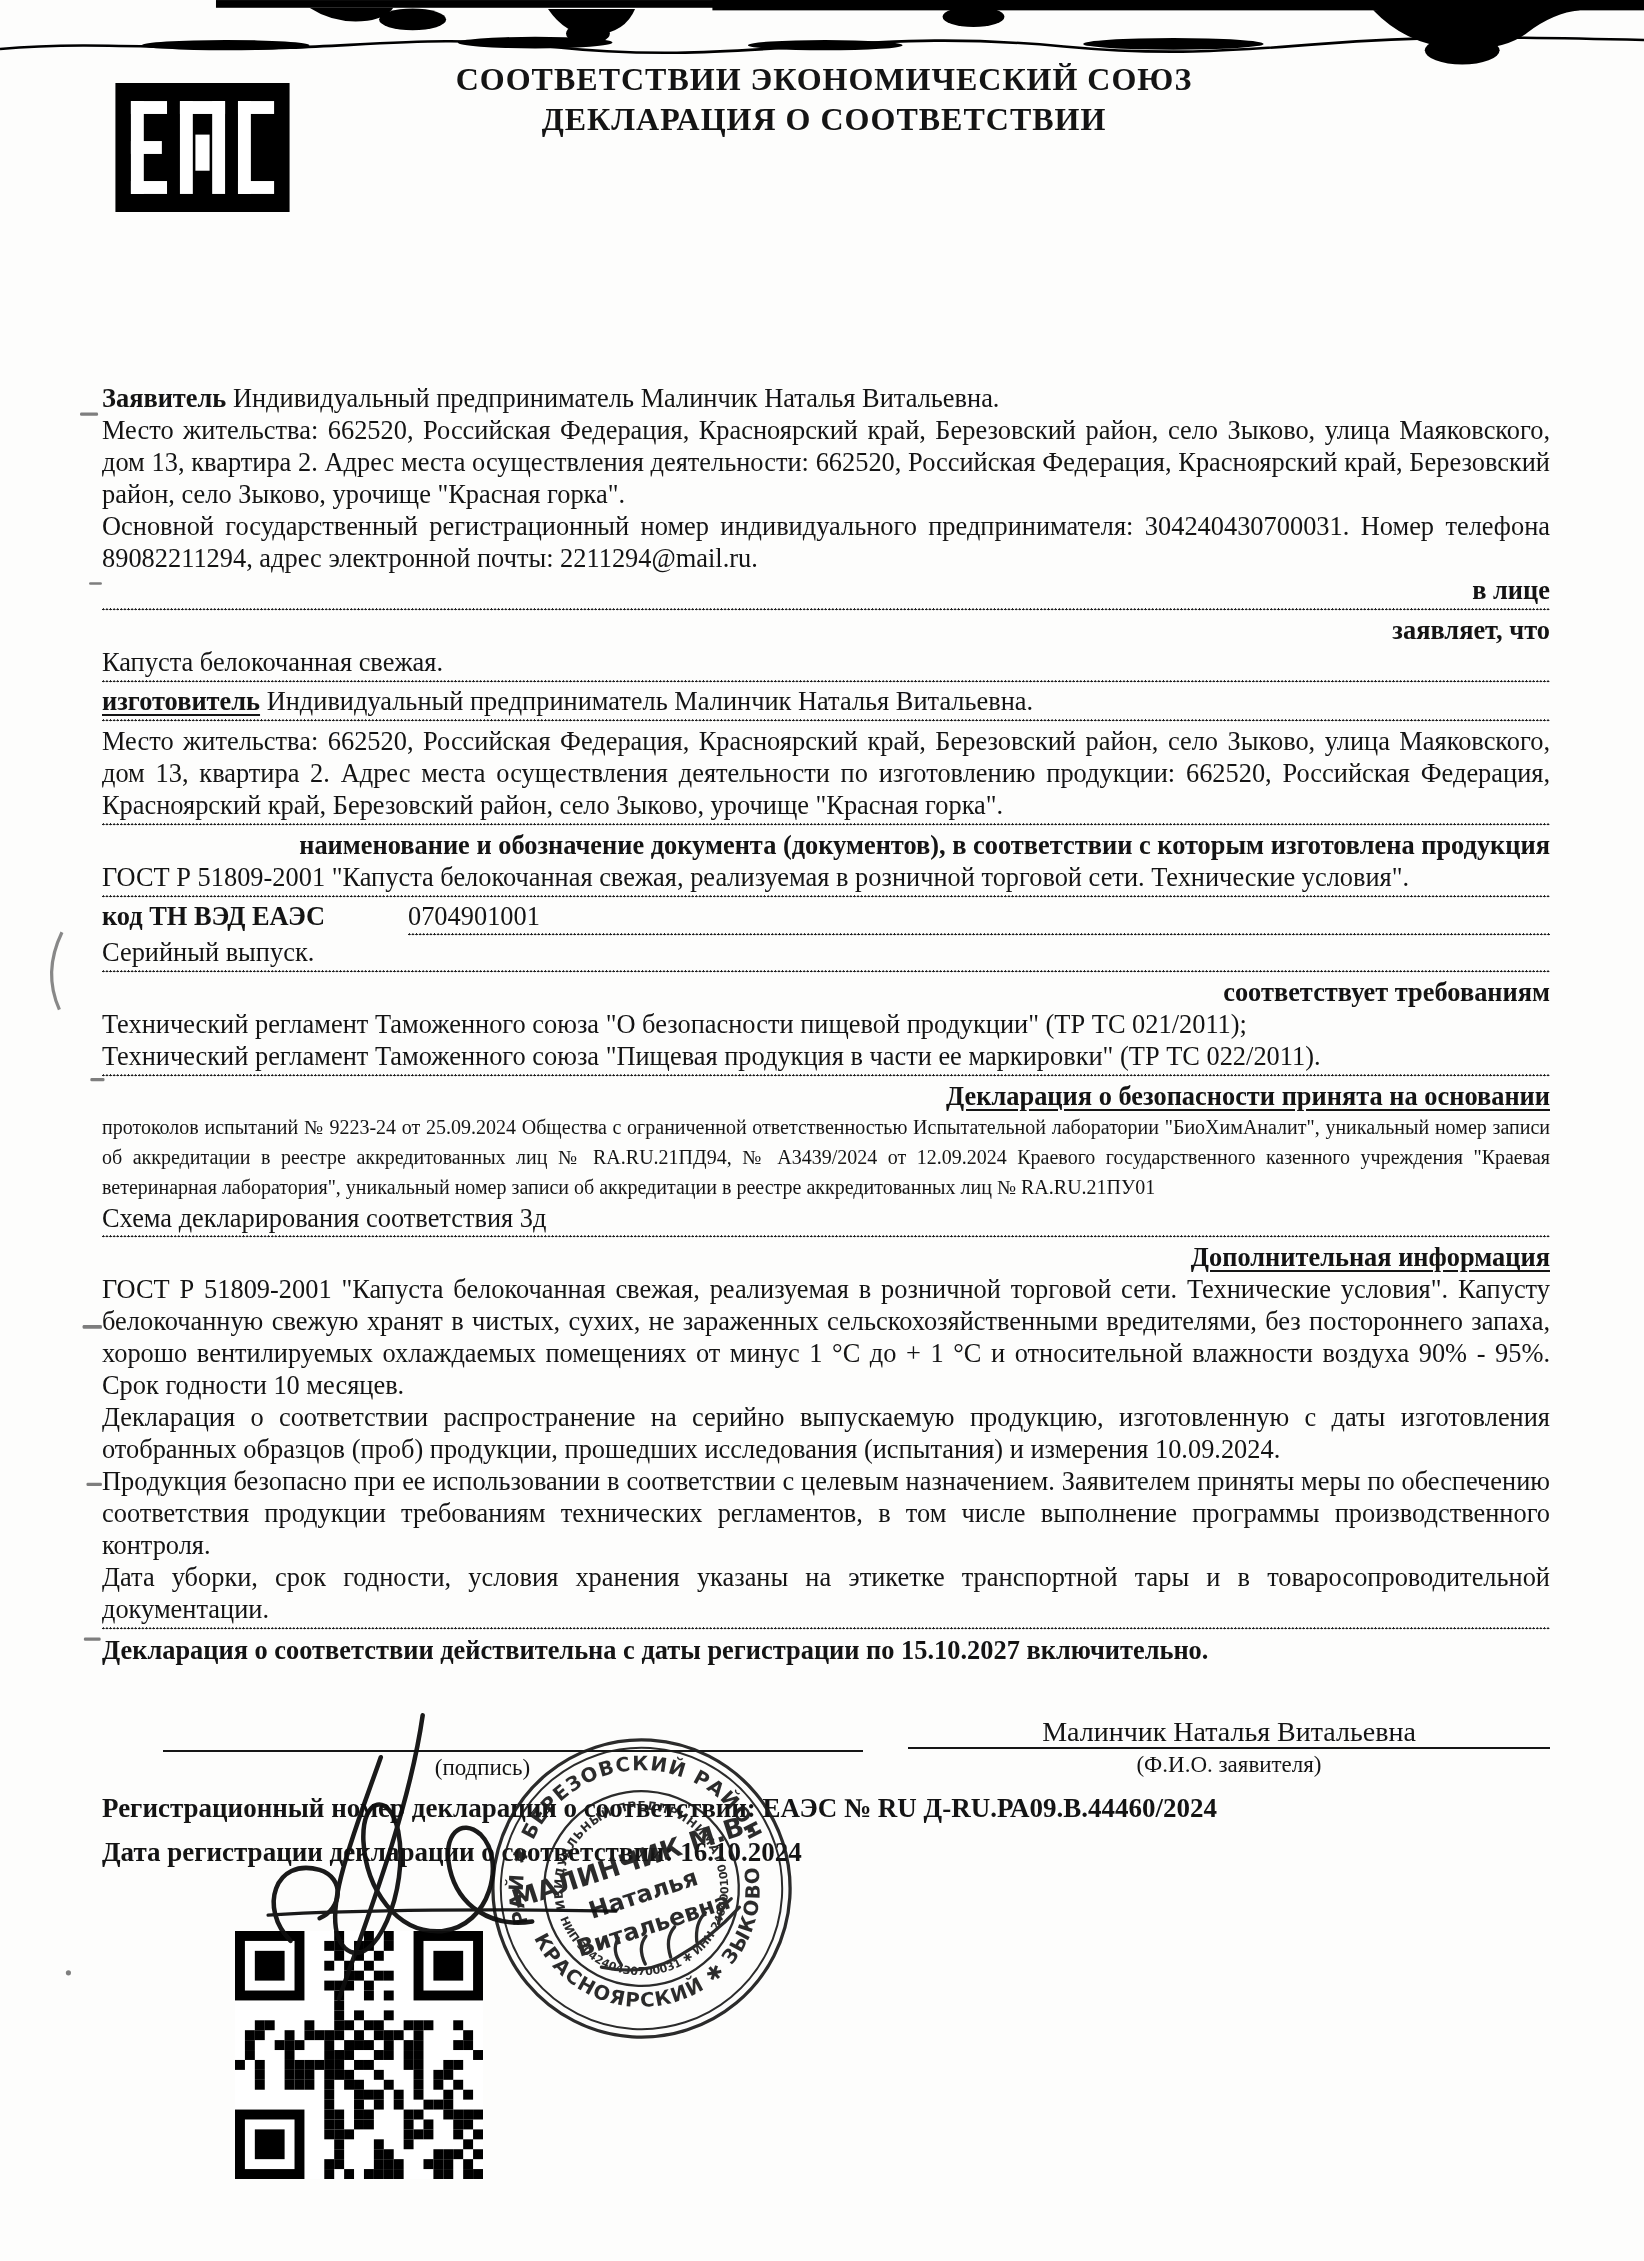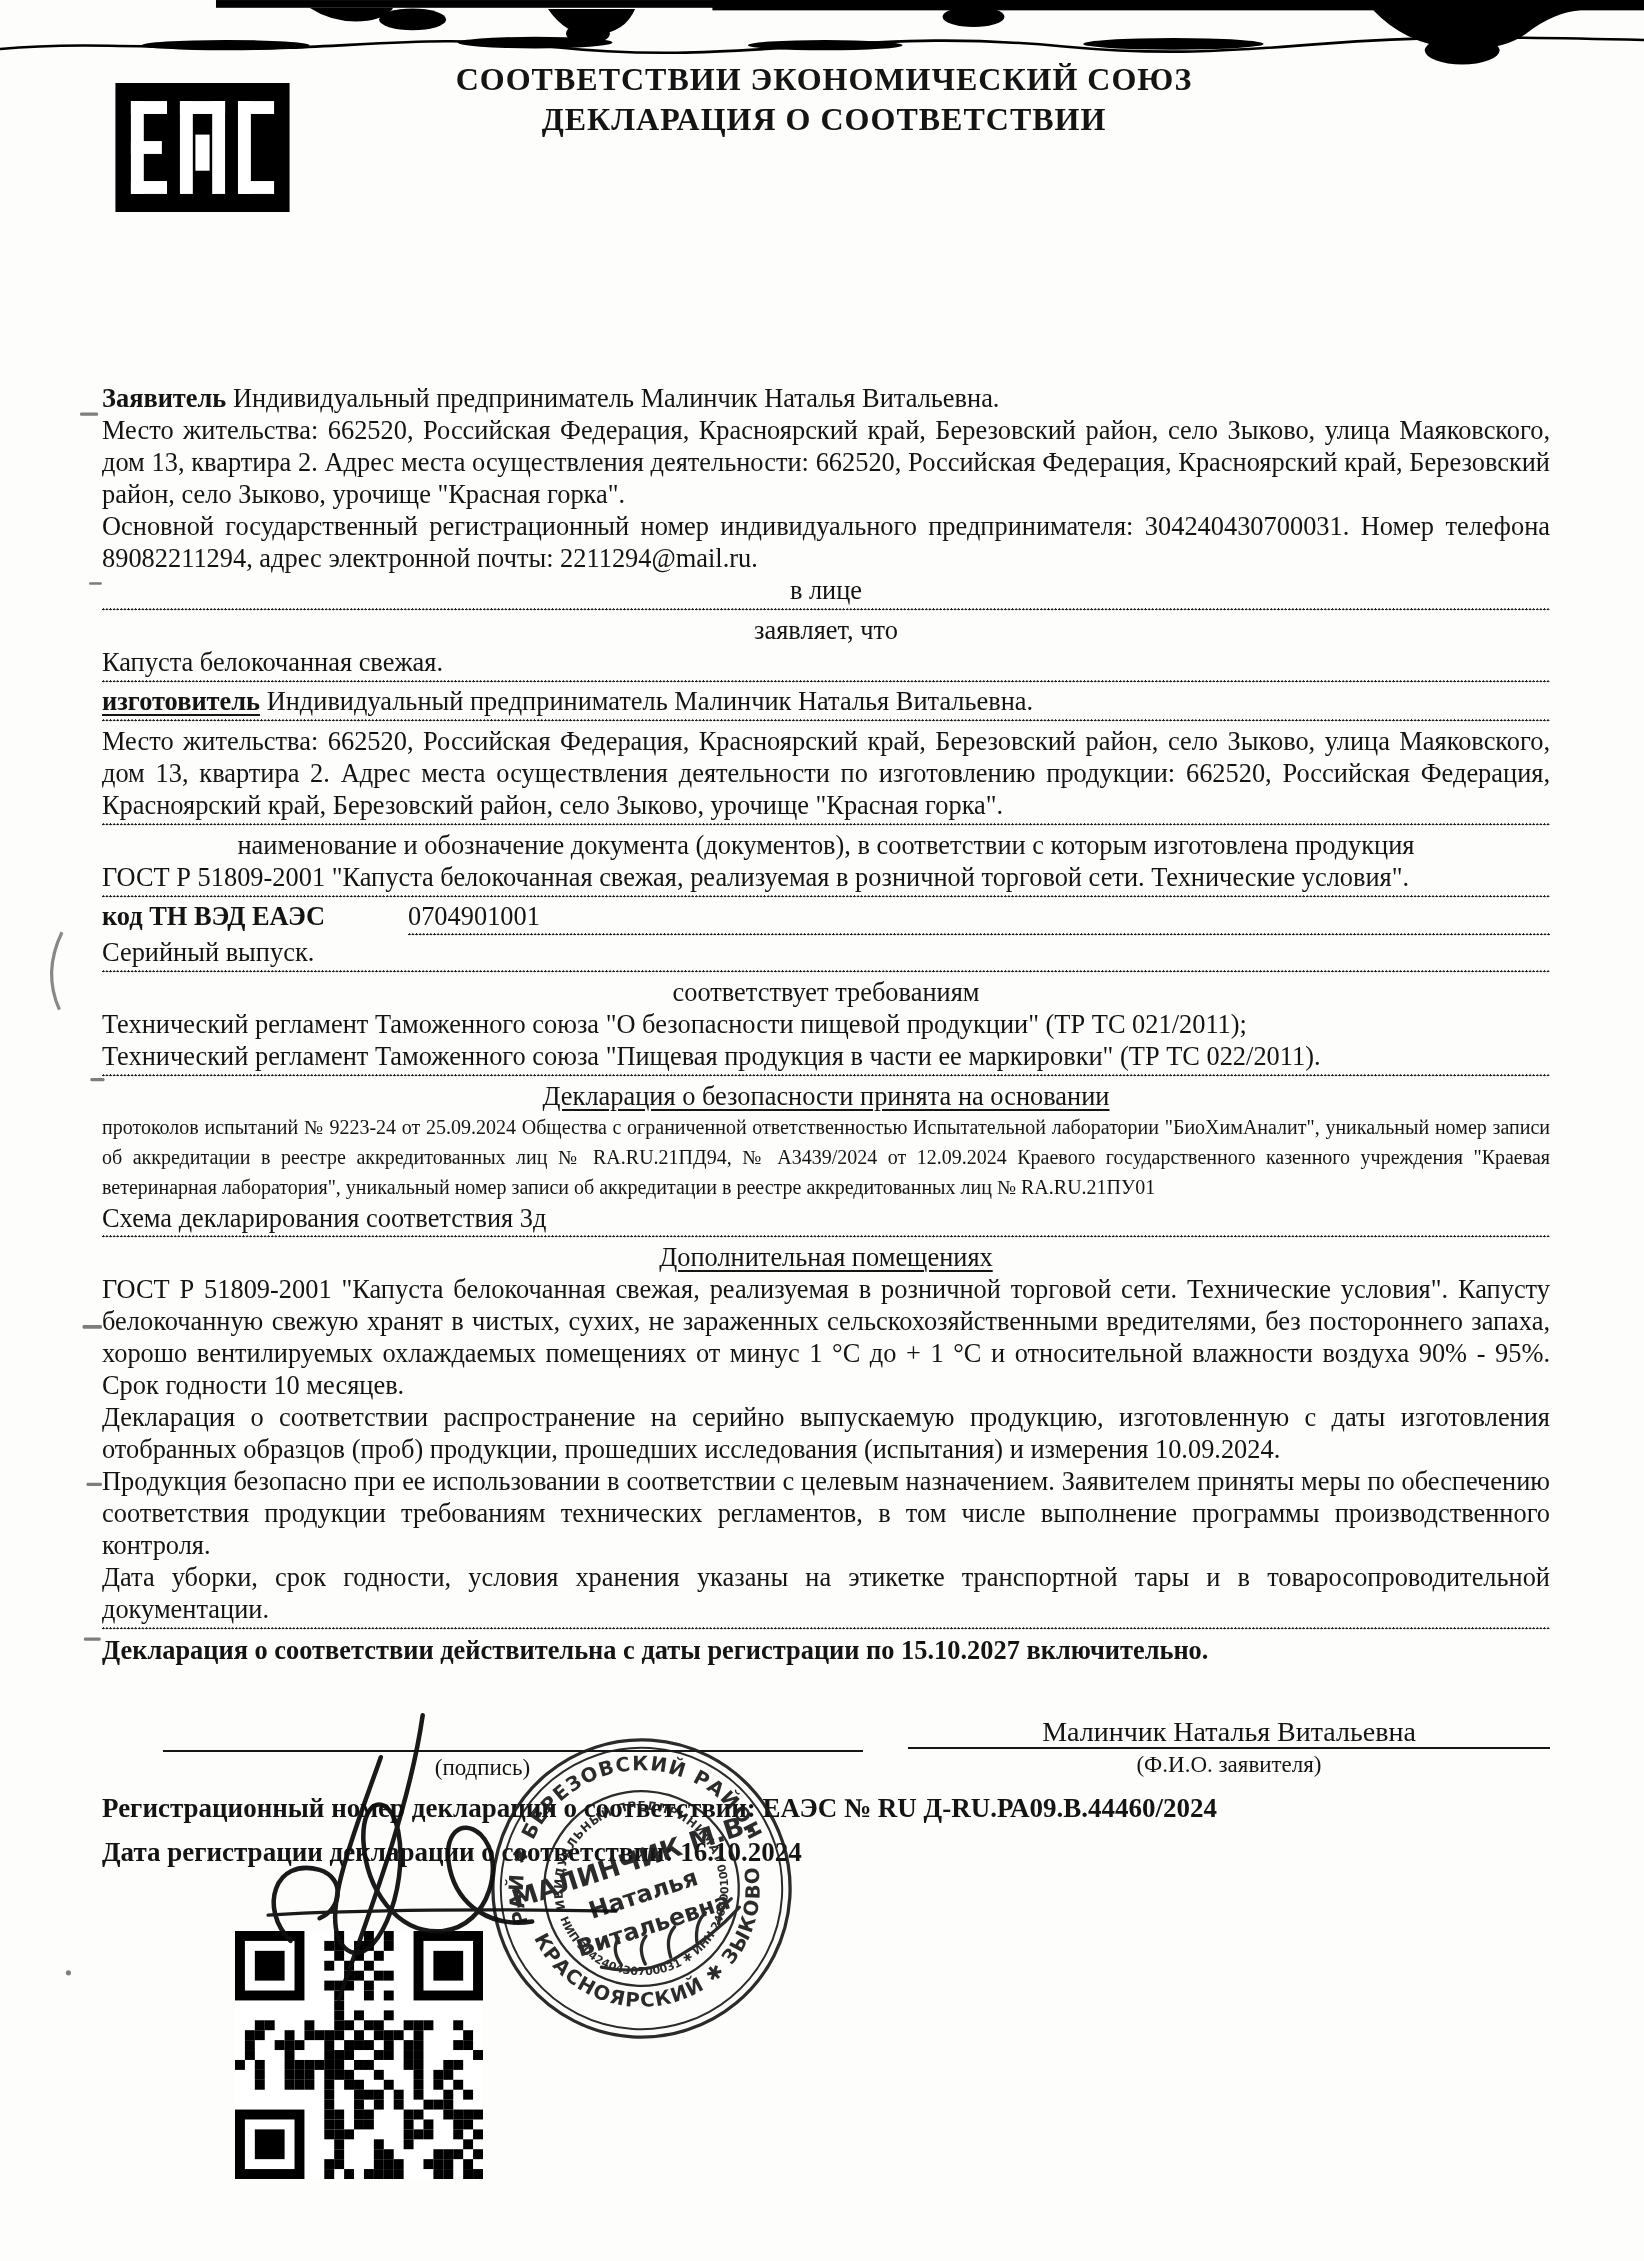--- a/index.html
+++ b/index.html
@@ -5,21 +5,21 @@
   html,body{margin:0;padding:0;background:#9a9a9a;}
   .page{position:relative;width:1644px;height:2261px;background:#fdfdfc;margin:0 auto;overflow:hidden;
         font-family:"Liberation Serif", serif;color:#141414;}
   .top-art{position:absolute;left:0;top:0;}
   .left-art{position:absolute;left:0;top:0;pointer-events:none;}
   .eac{position:absolute;left:115px;top:83px;width:175px;height:129px;}
   .title{position:absolute;left:100px;top:59px;width:1448px;text-align:center;font-weight:bold;
          font-size:32px;line-height:40px;letter-spacing:1px;}
   .content{position:absolute;left:102px;top:382px;width:1448px;font-size:26.4px;line-height:32px;text-align:justify;}
   .content p{margin:0;}
-  .hdr{font-weight:normal;text-align:center;}
+  .hdr{font-weight:bold;text-align:right;}
   .u{text-decoration:underline;text-decoration-thickness:1.9px;text-underline-offset:3.9px;}
   .small{font-size:20px;line-height:30px;}
   .dotrule{height:3.2px;margin:1.9px 0 2.6px 0;
     background:radial-gradient(circle at 1.4px 1.5px,#1d1d1d 1px,rgba(0,0,0,0) 1.2px);
     background-size:3.6px 3.2px;background-repeat:repeat-x;}
   .tnved-row{display:flex;align-items:baseline;}
   .tnved-val{flex:1;margin-left:83px;
     background:radial-gradient(circle at 1.4px 1.5px,#1d1d1d 1px,rgba(0,0,0,0) 1.2px) left bottom repeat-x;
     background-size:3.6px 3.2px;padding-bottom:3.9px;}
   .validity{font-weight:bold;margin-top:3.9px !important;}
@@ -129,21 +129,21 @@
     <p class="hdr">соответствует требованиям</p>
     <p>Технический регламент Таможенного союза "О безопасности пищевой продукции" (ТР ТС 021/2011);</p>
     <p>Технический регламент Таможенного союза "Пищевая продукция в части ее маркировки" (ТР ТС 022/2011).</p>
     <div class="dotrule"></div>
 
     <p class="hdr u">Декларация о безопасности принята на основании</p>
     <p class="small">протоколов испытаний № 9223-24 от 25.09.2024 Общества с ограниченной ответственностью Испытательной лаборатории "БиоХимАналит", уникальный номер записи об аккредитации в реестре аккредитованных лиц № RA.RU.21ПД94, № А3439/2024 от 12.09.2024 Краевого государственного казенного учреждения "Краевая  ветеринарная лаборатория", уникальный номер записи об аккредитации в реестре аккредитованных лиц № RA.RU.21ПУ01</p>
     <p>Схема декларирования соответствия 3д</p>
     <div class="dotrule"></div>
 
-    <p class="hdr u">Дополнительная помещениях</p>
+    <p class="hdr u">Дополнительная информация</p>
     <p>ГОСТ Р 51809-2001 "Капуста белокочанная свежая, реализуемая в розничной торговой сети. Технические условия". Капусту белокочанную свежую хранят в чистых, сухих, не зараженных сельскохозяйственными вредителями, без постороннего запаха, хорошо вентилируемых охлаждаемых помещениях от минус 1 °С до + 1 °С и относительной влажности воздуха  90% - 95%. Срок годности 10 месяцев.</p>
     <p>Декларация о соответствии распространение на серийно выпускаемую продукцию, изготовленную с даты изготовления отобранных образцов (проб) продукции, прошедших исследования (испытания) и измерения 10.09.2024.</p>
     <p>Продукция безопасно при ее использовании в соответствии с целевым назначением. Заявителем приняты меры по обеспечению соответствия продукции требованиям технических регламентов, в том числе выполнение программы производственного контроля.</p>
     <p>Дата уборки, срок годности, условия хранения указаны на этикетке транспортной тары и в товаросопроводительной документации.</p>
     <div class="dotrule"></div>
 
     <p class="validity">Декларация о соответствии действительна с даты регистрации по 15.10.2027 включительно.</p>
 
     <div class="sig-row">
       <div class="sig-left">

